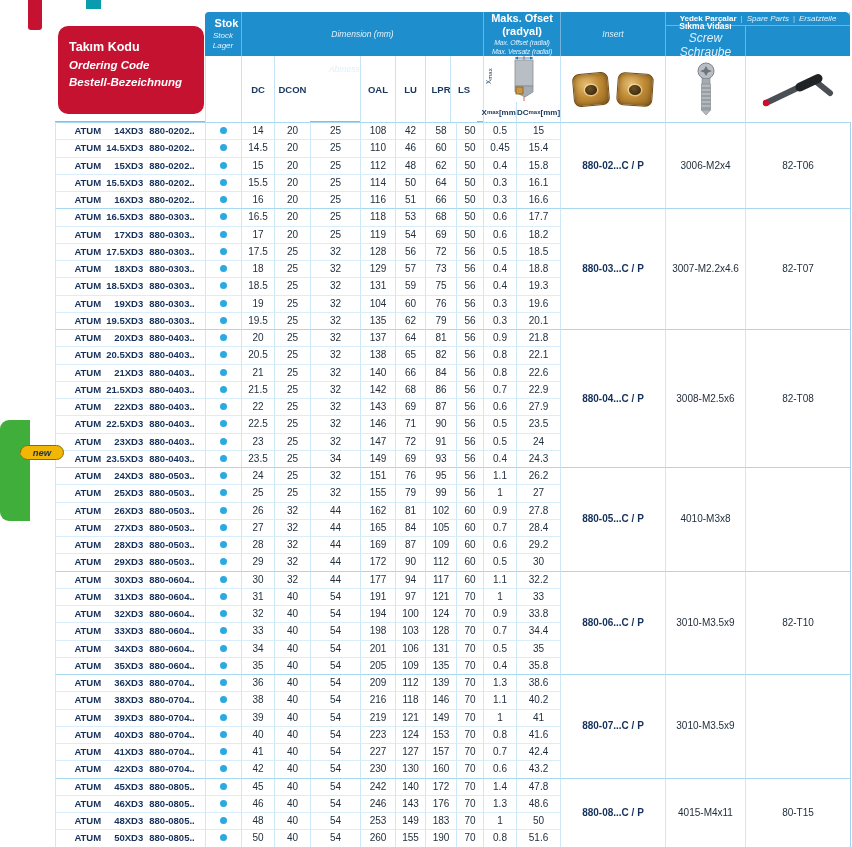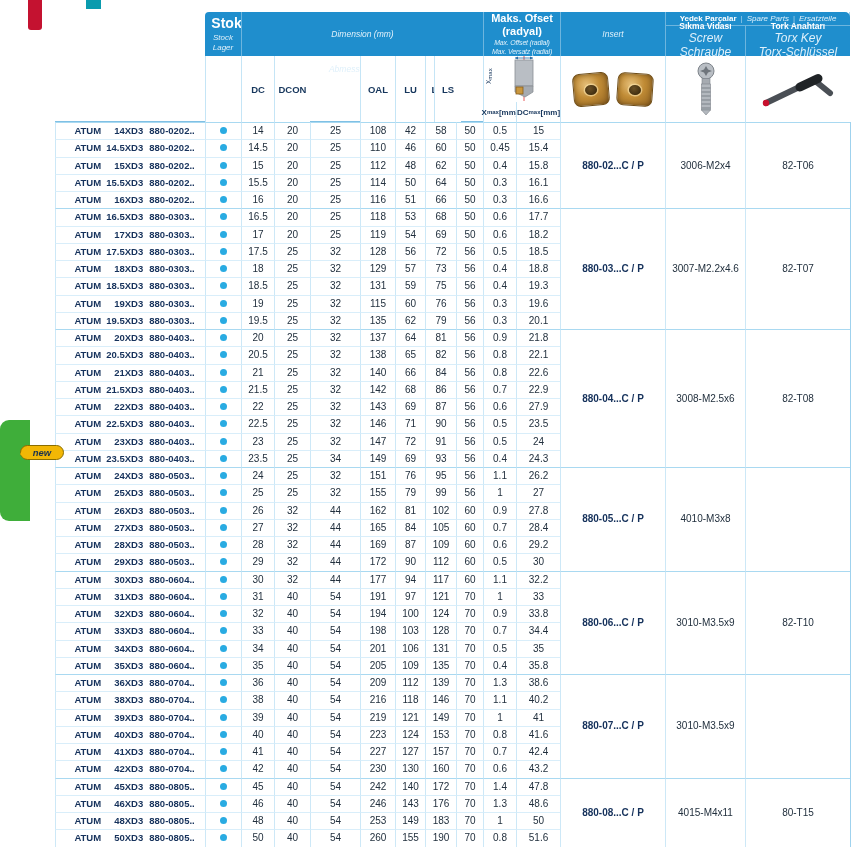--- a/index.html
+++ b/index.html
@@ -22,21 +22,21 @@
   .tablewrap { position:absolute; left:55px; top:12px; width:795px; }
 
   
   .thead { position:relative; height:110px; border-bottom:1px solid #7fc0e4; border-right:1px solid #9fd2ee; background:#fff; }
 
   .band { position:absolute; top:0; height:44px; background:#1f8ecd; color:#fff; display:flex; flex-direction:column;
           align-items:center; justify-content:center; text-align:center; line-height:1.25; border-left:1px solid rgba(255,255,255,.35); }
   .band .l1 { font-weight:bold; font-size:9.5px; }
   .band .l2,.band .l3 { font-style:italic; font-size:8.5px; color:#dff0fa; }
   .band.stok   { left:150px; width:36px;  border-left:none; border-top-left-radius:4px; }
-  .band.stok .l1 { font-size:14px;margin-left:7px; } .band.stok .l2,.band.stok .l3 { font-size:8px; }
+  .band.stok .l1 { font-size:11px;margin-left:7px; } .band.stok .l2,.band.stok .l3 { font-size:8px; }
   .band.dims   { left:186px; width:242px;gap:24px; }
   .band.offset { left:428px; width:77px; }
   .band.offset .l1 { font-size:11px; } .band.offset .l2,.band.offset .l3 { font-size:7px; letter-spacing:-.2px; }
   .band.insert { left:505px; width:105px;gap:32px; }
   .band.spare  { left:610px; width:185px; display:block; padding:0; border-top-right-radius:5px; }
   .spare-title { height:14px; display:flex; align-items:center; justify-content:center; gap:4px; font-size:8px;
                  border-bottom:1px solid rgba(255,255,255,.35); }
   .spare-title .t1 { font-weight:bold; }
   .spare-title .t2,.spare-title .t3 { font-style:italic; color:#dff0fa; }
   .spare-title .sep { color:rgba(255,255,255,.6); }
@@ -95,20 +95,25 @@
 
   <div class="corner-red"></div>
   <div class="corner-teal"></div>
   <div class="side-tab"></div>
   <div class="new-badge">new</div>
 
   <div class="tablewrap">
 
     <div class="thead">
 
+      <div class="code-box">
+        <span class="c1">Takım Kodu</span>
+        <span class="c2">Ordering Code</span>
+        <span class="c3">Bestell-Bezeichnung</span>
+      </div>
 
       <div class="band stok">
         <span class="l1">Stok</span>
         <span class="l2">Stock</span>
         <span class="l3">Lager</span>
       </div>
 
       <div class="band dims">
         <span class="l1">Takım Ölçüleri (mm)</span>
         <span class="l2">Dimension (mm)</span>
@@ -134,35 +139,30 @@
           <span class="t2">Spare Parts</span>
             <span class="sep">|</span>
           <span class="t3">Ersatzteile</span>
         </div>
         <div class="spare-cols">
           <div class="spare-col first">
             <span class="l1">Sıkma Vidası</span>
             <span class="l2">Screw</span>
             <span class="l3">Schraube</span>
           </div>
-          <div class="spare-col">
-            <span class="l1">Tork Anahtarı</span>
-            <span class="l2">Torx Key</span>
-            <span class="l3">Torx-Schlüssel</span>
-          </div>
         </div>
       </div>
 
       <div class="stok-spacer"></div>
       <div class="dimcell" style="left:186px;width:33px">DC</div>
       <div class="dimcell" style="left:219px;width:36px">DCON</div>
       <div class="dimcell" style="left:305px;width:35px">OAL</div>
       <div class="dimcell" style="left:340px;width:30px">LU</div>
       <div class="dimcell" style="left:370px;width:31px">LPR</div>
-      <div class="dimcell" style="left:379px;width:27px">LS</div>
+      <div class="dimcell" style="left:395px;width:27px">LS</div>
 
       <div class="off-diagram">
         <span class="xmax-vert"><span>X</span><span class="sub">max</span></span>
         <svg width="60" height="46" viewBox="0 0 60 46">
           <line x1="30" y1="0" x2="30" y2="46" stroke="#e03131" stroke-width="0.8" stroke-dasharray="5 2 1 2"></line>
           <line x1="21" y1="2" x2="39" y2="2" stroke="#2b6ea5" stroke-width="0.8"></line>
           <path d="M21 2 l3 -1.5 v3 Z M39 2 l-3 -1.5 v3 Z" fill="#2b6ea5"></path>
           <rect x="21" y="4" width="18" height="26" fill="#b9bec4" stroke="#8b9096" stroke-width="0.8"></rect>
           <path d="M21 30 L39 30 L39 36 L31 41 L21 36 Z" fill="#a6abb1" stroke="#8b9096" stroke-width="0.8"></path>
           <rect x="22" y="31" width="7" height="7" fill="#c9973f" stroke="#8a5f1c" stroke-width="0.8"></rect>
@@ -358,21 +358,21 @@
             <td>56</td>
             <td>0.4</td>
             <td>19.3</td>
           </tr>
           <tr>
             <td class="code"><span class="c-pre">ATUM</span><span class="c-size">19XD3</span><span class="c-ord">880-0303..</span></td>
             <td><span class="dot"></span></td>
             <td>19</td>
             <td>25</td>
             <td>32</td>
-            <td>115</td>
+            <td>104</td>
             <td>60</td>
             <td>76</td>
             <td>56</td>
             <td>0.3</td>
             <td>19.6</td>
           </tr>
           <tr>
             <td class="code"><span class="c-pre">ATUM</span><span class="c-size">19.5XD3</span><span class="c-ord">880-0303..</span></td>
             <td><span class="dot"></span></td>
             <td>19.5</td>

